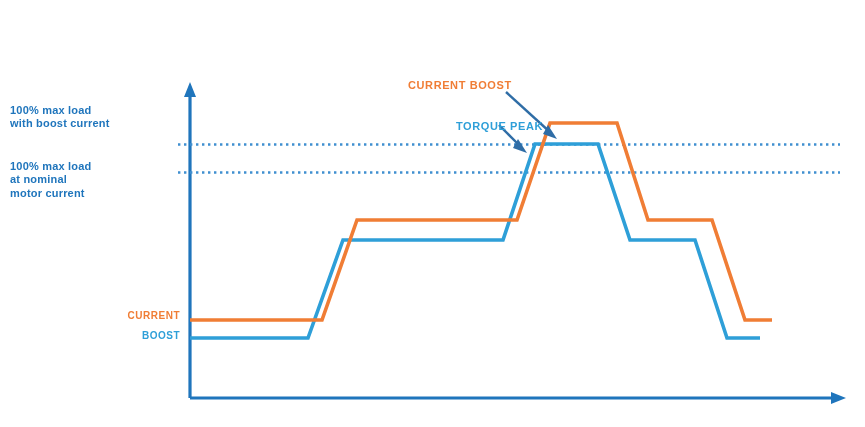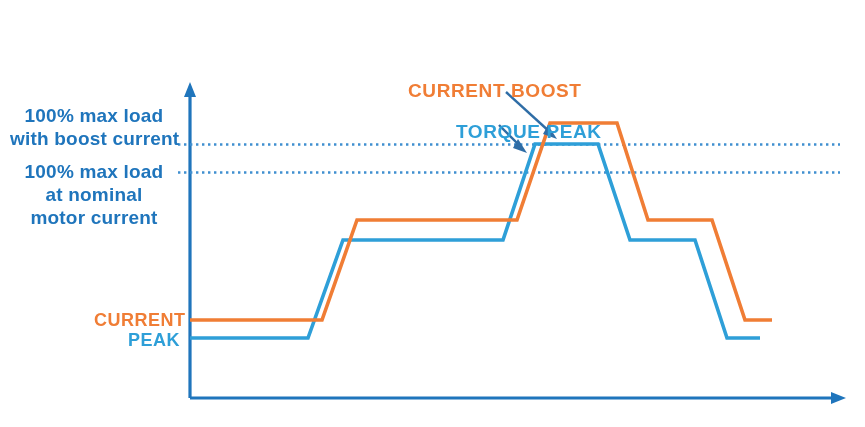--- a/index.html
+++ b/index.html
@@ -25,51 +25,51 @@
     height: 427px;
   }
   .label {
     position: absolute;
     font-weight: bold;
     letter-spacing: 0.2px;
     line-height: 1.22;
     white-space: pre;
   }
   .axis-label-block {
-    text-align: center;
-    font-size: 19px;
+    text-align: left;
+    font-size: 11px;
     color: #1f75bc;
   }
   #label-boost-line {
     left: 10px;
     top: 104px;
     width: 168px;
   }
   #label-nominal-line {
     left: 10px;
     top: 160px;
     width: 168px;
   }
   .callout {
-    font-size: 19px;
+    font-size: 11px;
     letter-spacing: 0.6px;
   }
   #label-current-boost {
     left: 408px;
     top: 79px;
     color: #f07d35;
   }
   #label-torque-peak {
     left: 408px;
     top: 120px;
     color: #2e9fd8;
     margin-left: 48px;
   }
   .series-label {
-    font-size: 18px;
+    font-size: 10px;
     letter-spacing: 0.5px;
     text-align: right;
     width: 86px;
   }
   #label-current {
     left: 94px;
     top: 310px;
     color: #f07d35;
   }
   #label-load {
@@ -115,15 +115,15 @@
   <div class="label axis-label-block" id="label-nominal-line">100% max load
 at nominal
 motor current</div>
 
   <div class="label callout" id="label-current-boost">CURRENT BOOST</div>
 
   <div class="label callout" id="label-torque-peak">TORQUE PEAK</div>
 
   <div class="label series-label" id="label-current">CURRENT</div>
 
-  <div class="label series-label" id="label-load">PEAK</div>
+  <div class="label series-label" id="label-load">BOOST</div>
 
 </div>
 
 </body></html>

